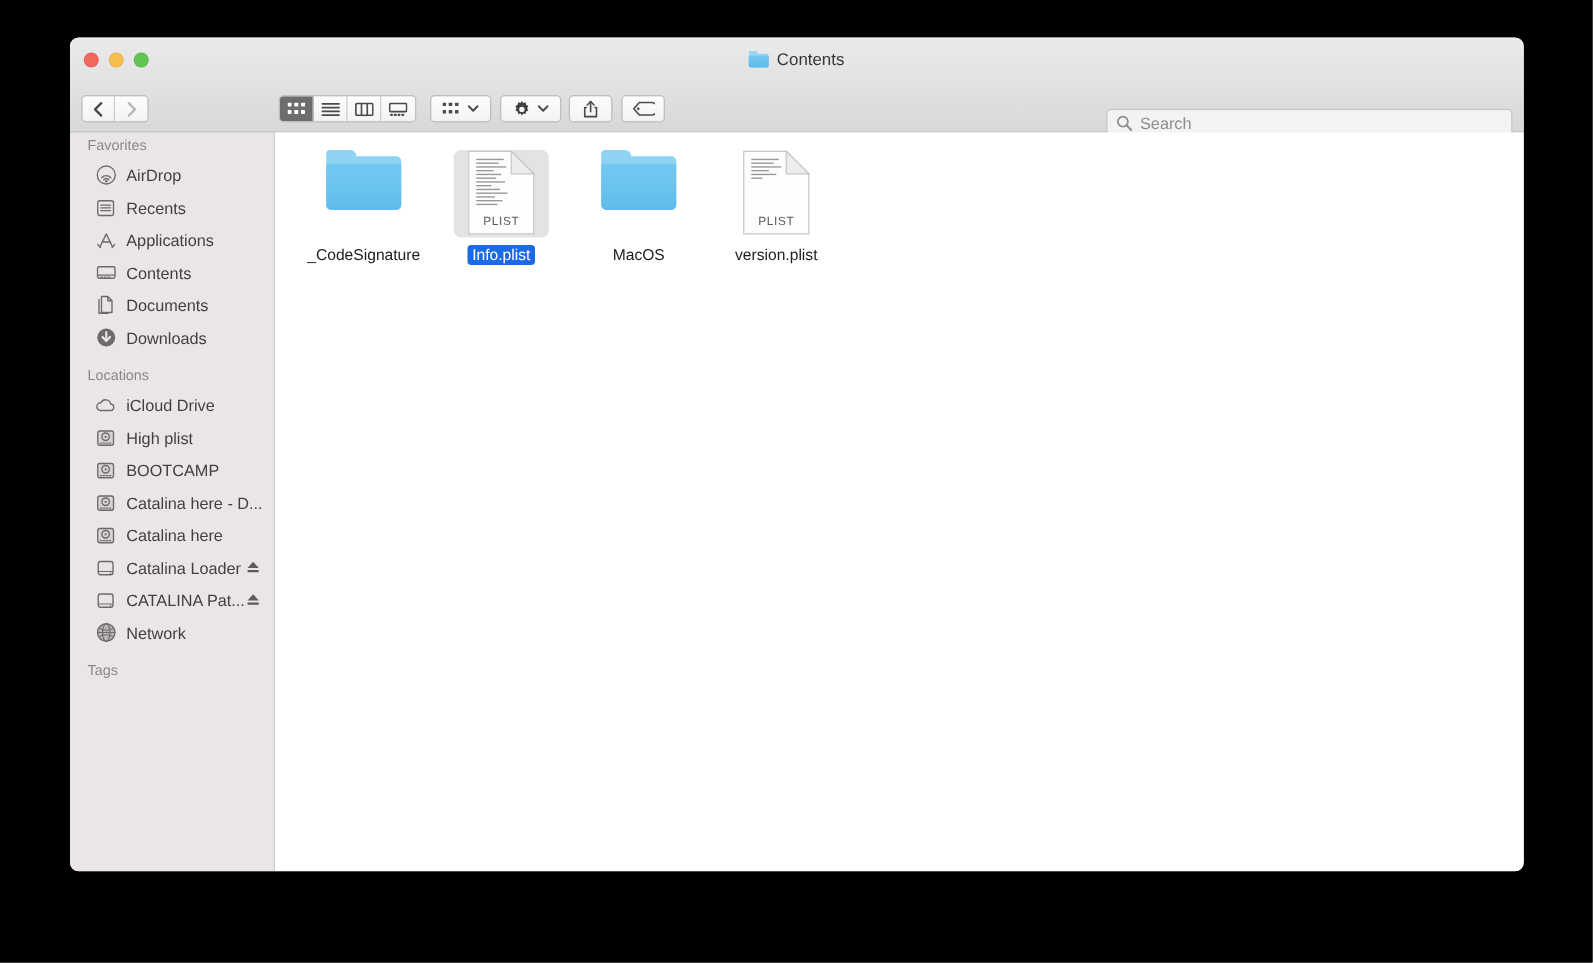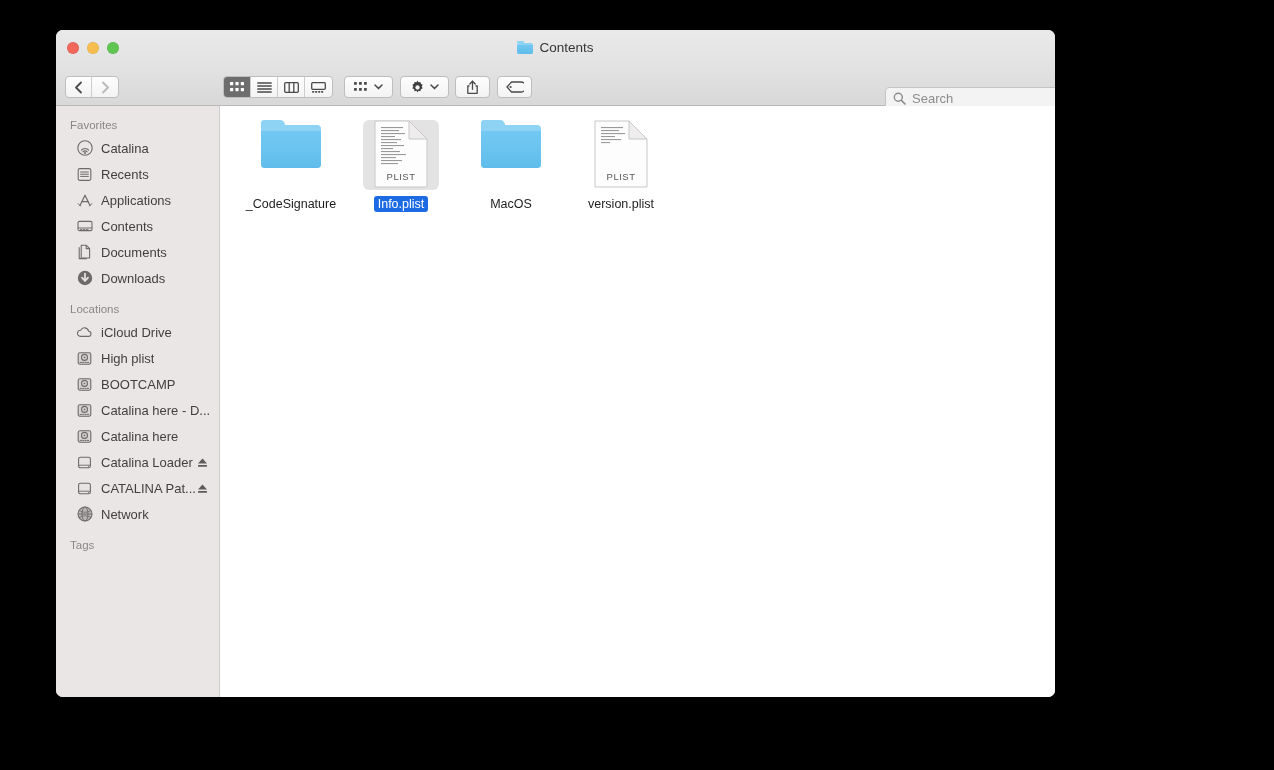--- a/index.html
+++ b/index.html
@@ -6,21 +6,21 @@
   html, body {
     width: 1274px; height: 770px;
     background: #000;
     font-family: "Liberation Sans", sans-serif;
     overflow: hidden;
   }
 
   .window {
     position: absolute;
     left: 56px; top: 30px;
-    width: 999px; height: 667px;
+    width: 1163px; height: 667px;
     border-radius: 7px;
     overflow: hidden;
     background: #ffffff;
     box-shadow: 0 10px 40px rgba(0,0,0,0.55);
   }
 
   
   .titlebar {
     position: relative;
     height: 38px;
@@ -95,21 +95,20 @@
   }
   .search-placeholder { font-size: 13px; color: #8d8b8b; }
 
   
   .body { display: flex; height: 591px; }
 
   .sidebar {
     width: 164px;
     background: #eae6e6;
     border-right: 1px solid #cfcccc;
-    padding-top: 8px;
     overflow: hidden;
   }
   .section-head {
     font-size: 11.5px; color: #8a8787;
     padding: 5px 0 4px 14px;
     font-weight: 400;
   }
   .sb-item {
     display: flex; align-items: center;
     height: 26px;
@@ -321,21 +320,21 @@
 
       <div class="sb-item">
         <span class="sb-icon">
           <svg width="16" height="16" viewBox="0 0 16 16">
             <circle cx="8" cy="8" r="7.2" fill="none" stroke="#6d6a6a" stroke-width="1.1"></circle>
             <path d="M4.4 10.2a4.6 4.6 0 0 1 7.2 0" fill="none" stroke="#6d6a6a" stroke-width="1.1" stroke-linecap="round"></path>
             <path d="M5.9 11.9a2.6 2.6 0 0 1 4.2 0" fill="none" stroke="#6d6a6a" stroke-width="1.1" stroke-linecap="round"></path>
             <circle cx="8" cy="12.9" r="1" fill="#6d6a6a"></circle>
           </svg>
         </span>
-        <span class="sb-label">Catalina</span>
+        <span class="sb-label">AirDrop</span>
       </div>
 
       <div class="sb-item">
         <span class="sb-icon">
           <svg width="15" height="15" viewBox="0 0 15 15">
             <rect x="1.2" y="1.6" width="12.6" height="11.8" rx="1.6" fill="none" stroke="#6d6a6a" stroke-width="1.1"></rect>
             <g stroke="#6d6a6a" stroke-width="1" stroke-linecap="round">
               <line x1="3.6" y1="5" x2="11.4" y2="5"></line>
               <line x1="3.6" y1="7.2" x2="11.4" y2="7.2"></line>
               <line x1="3.6" y1="9.4" x2="11.4" y2="9.4"></line>

